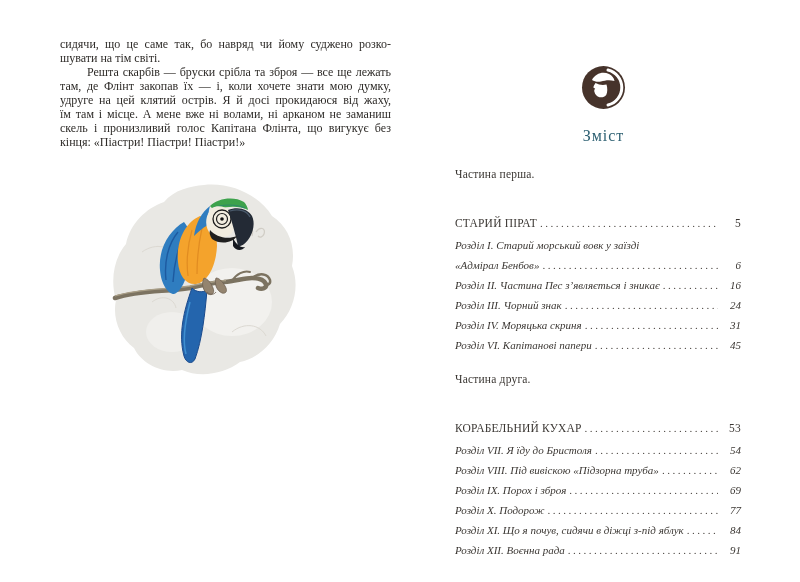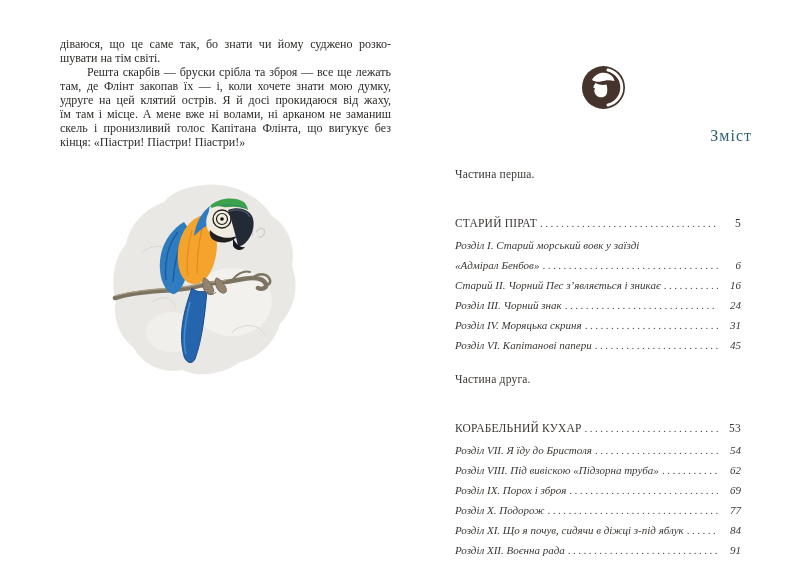--- a/index.html
+++ b/index.html
@@ -12,42 +12,42 @@
   .tline { height:14px; line-height:14px; font-size:12px; white-space:nowrap; }
   .jline { text-align:justify; white-space:normal; }
   .jline::after { content:""; display:inline-block; width:100%; height:0; }
   .indent { text-indent:27px; }
 
   
   .illustration { position:absolute; left:112px; top:182px; width:185px; height:200px; }
 
   
   .logo { position:absolute; left:581px; top:65px; width:45px; height:45px; }
-  .contents-heading { position:absolute; left:455px; top:127px; width:297px; text-align:right;
+  .contents-heading { position:absolute; left:455px; top:127px; width:297px; text-align:center;
     font-size:16px; letter-spacing:1px; color:#2d6072;font-family:Liberation Serif, serif; }
 
   .toc { position:absolute; left:455px; top:166px; width:286px; color:#3b3733; }
   .toc-row { display:flex; align-items:baseline; }
   .part-line { height:16px; line-height:16px; font-size:11.5px; letter-spacing:.2px; }
   .chapter-line { height:20px; line-height:20px; font-size:11px; font-style:italic; }
   .after-header { margin-bottom:4px;margin-top:33px; }
   .part2 { margin-top:16px; }
   .toc-title { white-space:nowrap; }
   .leader { flex:1 1 auto; overflow:hidden; white-space:nowrap; margin:0 3px; min-width:6px;
     font-style:normal; color:#4a4540; }
   .leader::after { content:"..................................................................................................."; letter-spacing:2.5px; font-size:11px; }
   .toc-page { flex:0 0 auto; min-width:20px; text-align:right; }
 </style>
 </head>
 <body>
 
 <div class="spread">
 
   <div class="body-text">
-    <div class="tline jline">діваюся, що це саме так, бо знати чи йому суджено розко-</div>
+    <div class="tline jline">сидячи, що це саме так, бо навряд чи йому суджено розко-</div>
     <div class="tline">шувати на тім світі.</div>
     <div class="tline jline indent">Решта скарбів — бруски срібла та зброя — все ще лежать</div>
     <div class="tline jline">там, де Флінт закопав їх — і, коли хочете знати мою думку,</div>
     <div class="tline jline">удруге на цей клятий острів. Я й досі прокидаюся від жаху,</div>
     <div class="tline jline">їм там і місце. А мене вже ні волами, ні арканом не заманиш</div>
     <div class="tline jline">скель і пронизливий голос Капітана Флінта, що вигукує без</div>
     <div class="tline">кінця: «Піастри! Піастри! Піастри!»</div>
   </div>
 
   <svg class="illustration" viewBox="0 0 185 200" aria-hidden="true">
@@ -139,21 +139,21 @@
 
     <div class="toc-row chapter-line">
       <span class="toc-title">Розділ I. Старий морський вовк у заїзді</span>
     </div>
     <div class="toc-row chapter-line">
       <span class="toc-title">«Адмірал Бенбов»</span>
       <span class="leader"></span>
       <span class="toc-page">6</span>
     </div>
     <div class="toc-row chapter-line">
-      <span class="toc-title">Старий II. Чорний Пес з’являється і зникає</span>
+      <span class="toc-title">Розділ II. Частина Пес з’являється і зникає</span>
       <span class="leader"></span>
       <span class="toc-page">16</span>
     </div>
     <div class="toc-row chapter-line">
       <span class="toc-title">Розділ III. Чорний знак</span>
       <span class="leader"></span>
       <span class="toc-page">24</span>
     </div>
     <div class="toc-row chapter-line">
       <span class="toc-title">Розділ IV. Моряцька скриня</span>

